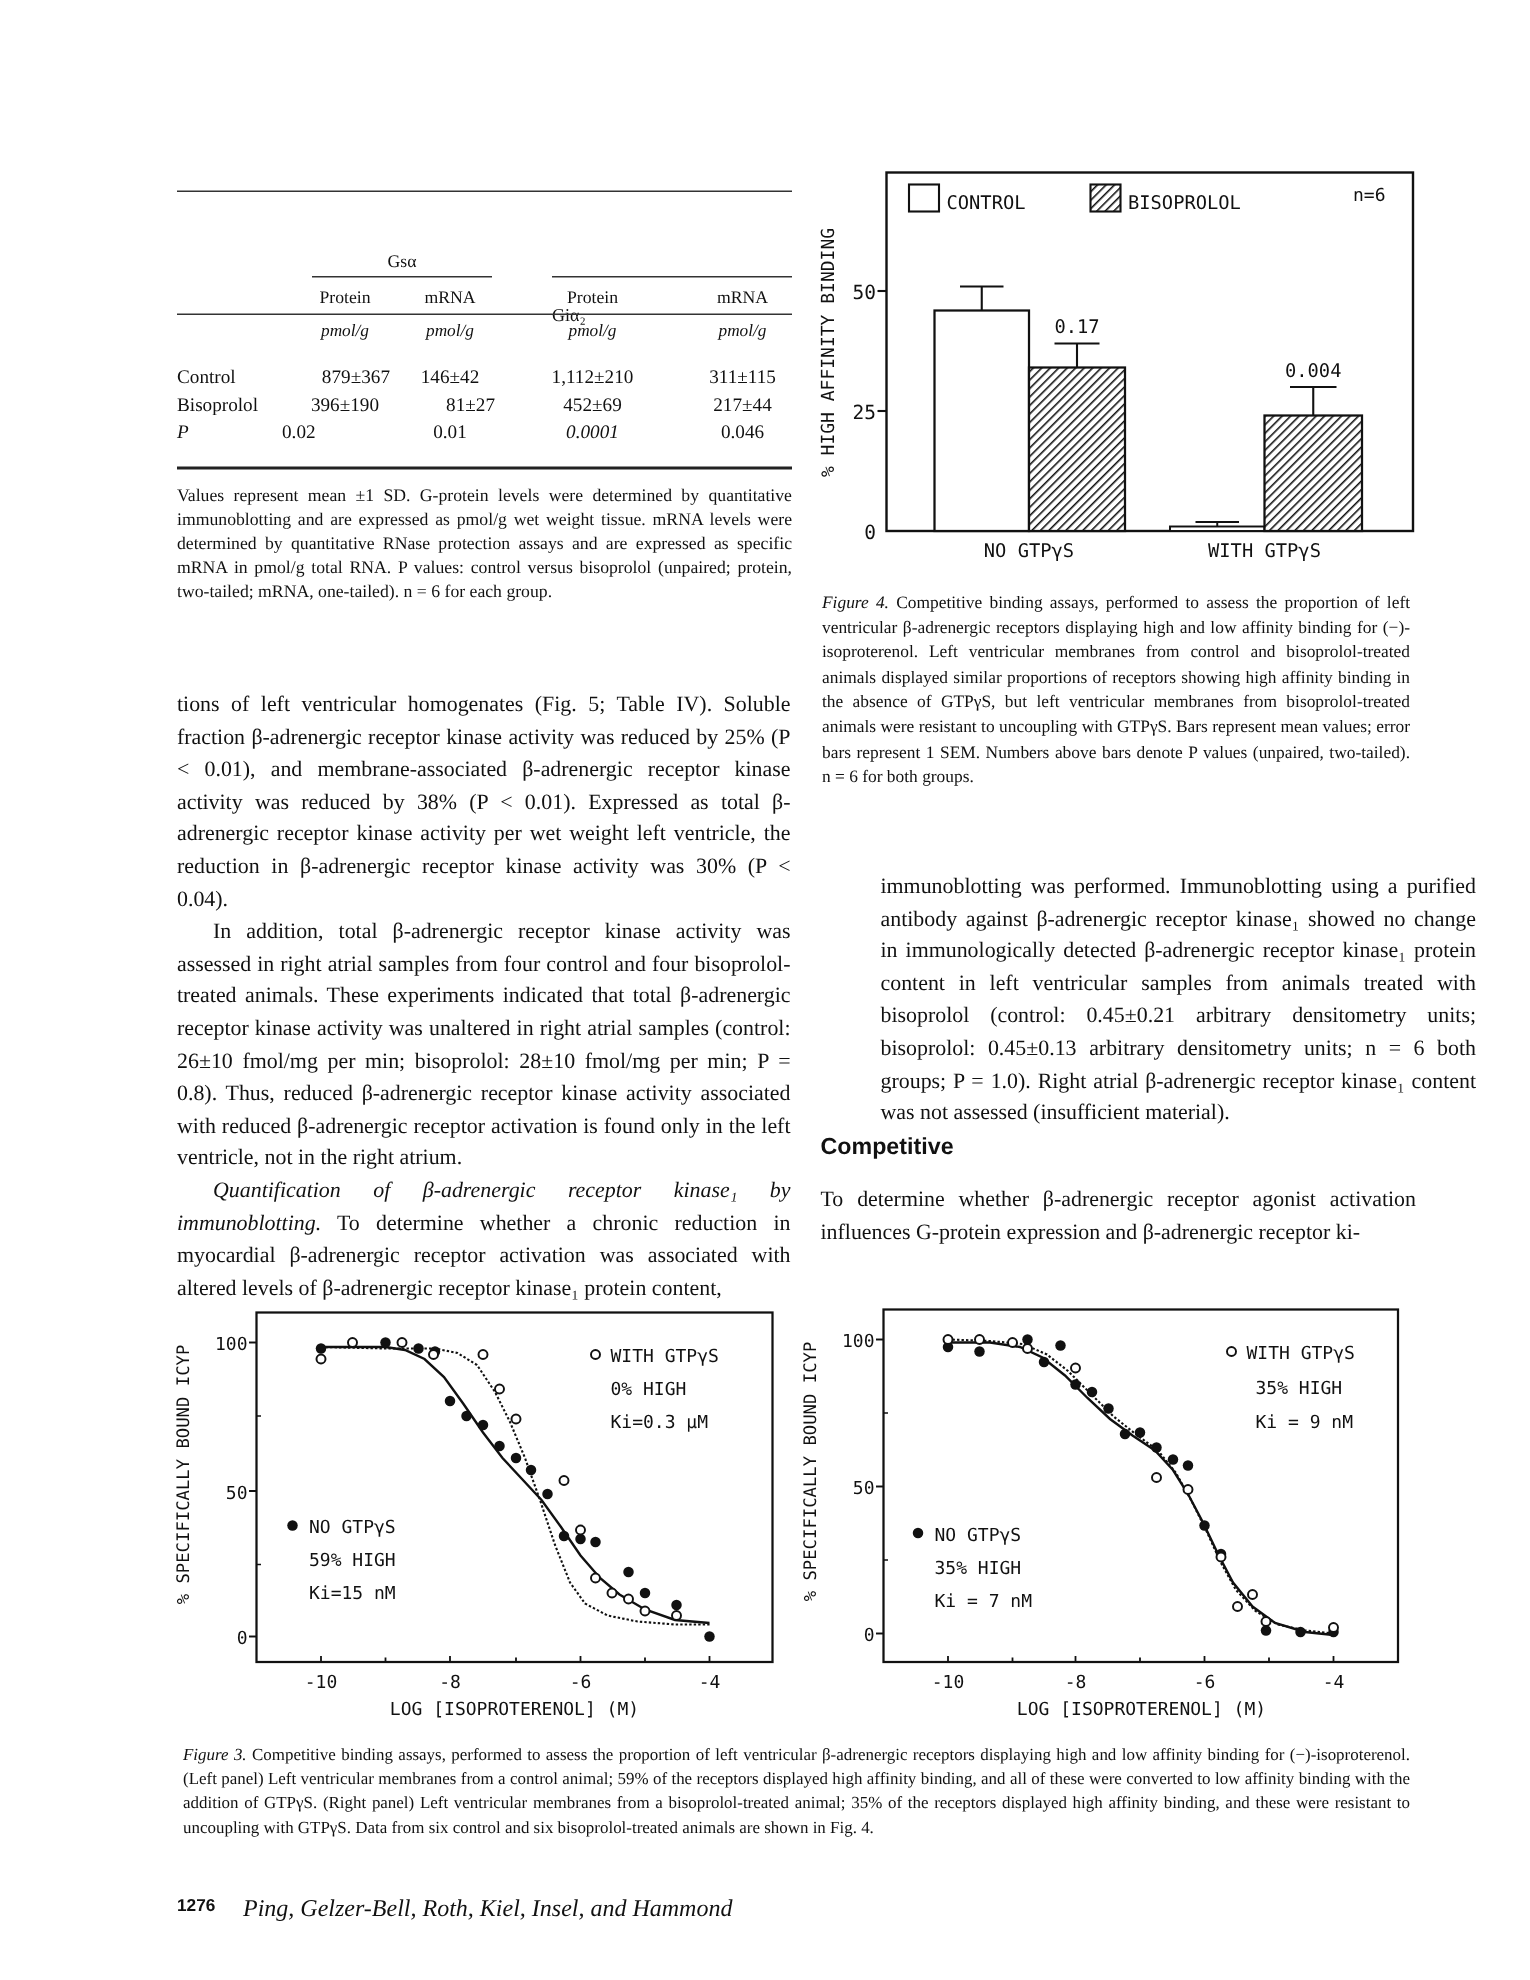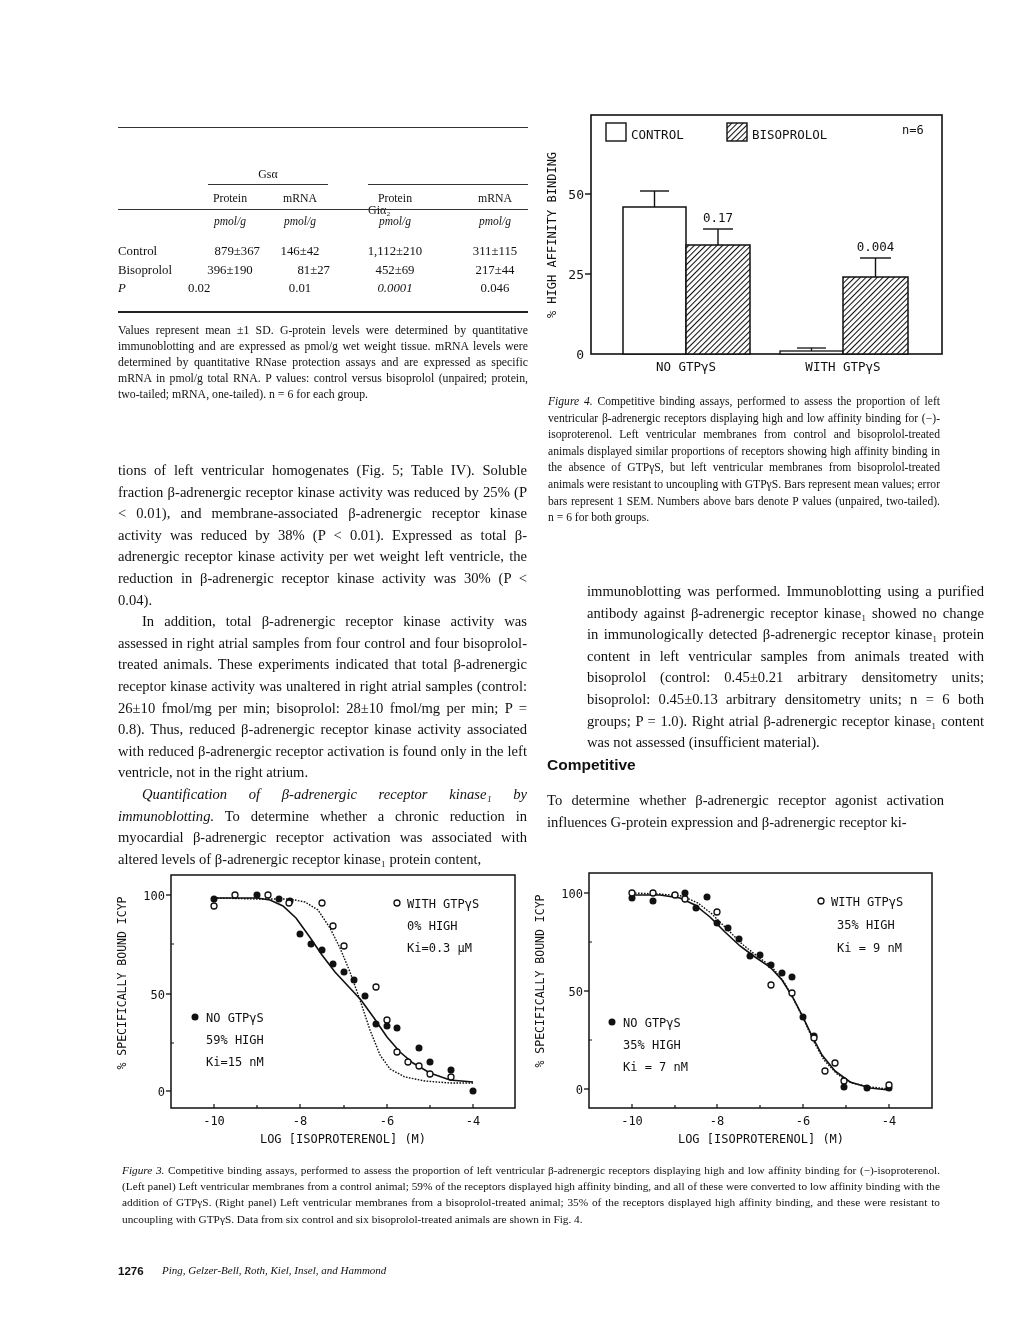--- a/index.html
+++ b/index.html
@@ -15,21 +15,21 @@
   .caption p { margin:4px; }
 
   
   .tbl-title { font-size:13px; line-height:16px; font-style:italic; }
   .rule-thick { border-top:2px solid #222; }
   .rule-thin { border-top:1px solid #333; }
   .note { font-size:11.8px; line-height:16.1px; text-align:justify; }
 
   .heading { font-family:"Liberation Sans","DejaVu Sans",sans-serif; font-weight:bold; font-size:15.5px; }
   .footer-num { font-family:"Liberation Sans","DejaVu Sans",sans-serif; font-weight:bold; font-size:11.5px; }
-  .footer-authors { font-size:11px; font-style:italic; }
+  .footer-authors { font-size:16px; font-style:italic; }
 
   svg text { font-family:"DejaVu Sans Mono","Liberation Mono",monospace; fill:#111; }
 </style>
 </head>
 <body>
 
 <div class="abs" style="left:118px; top:113px; width:410px;">
   <div class="tbl-title">
   </div>
   <div class="rule-thin" style="margin-top:14px; border-top-width:1.5px;"></div>

